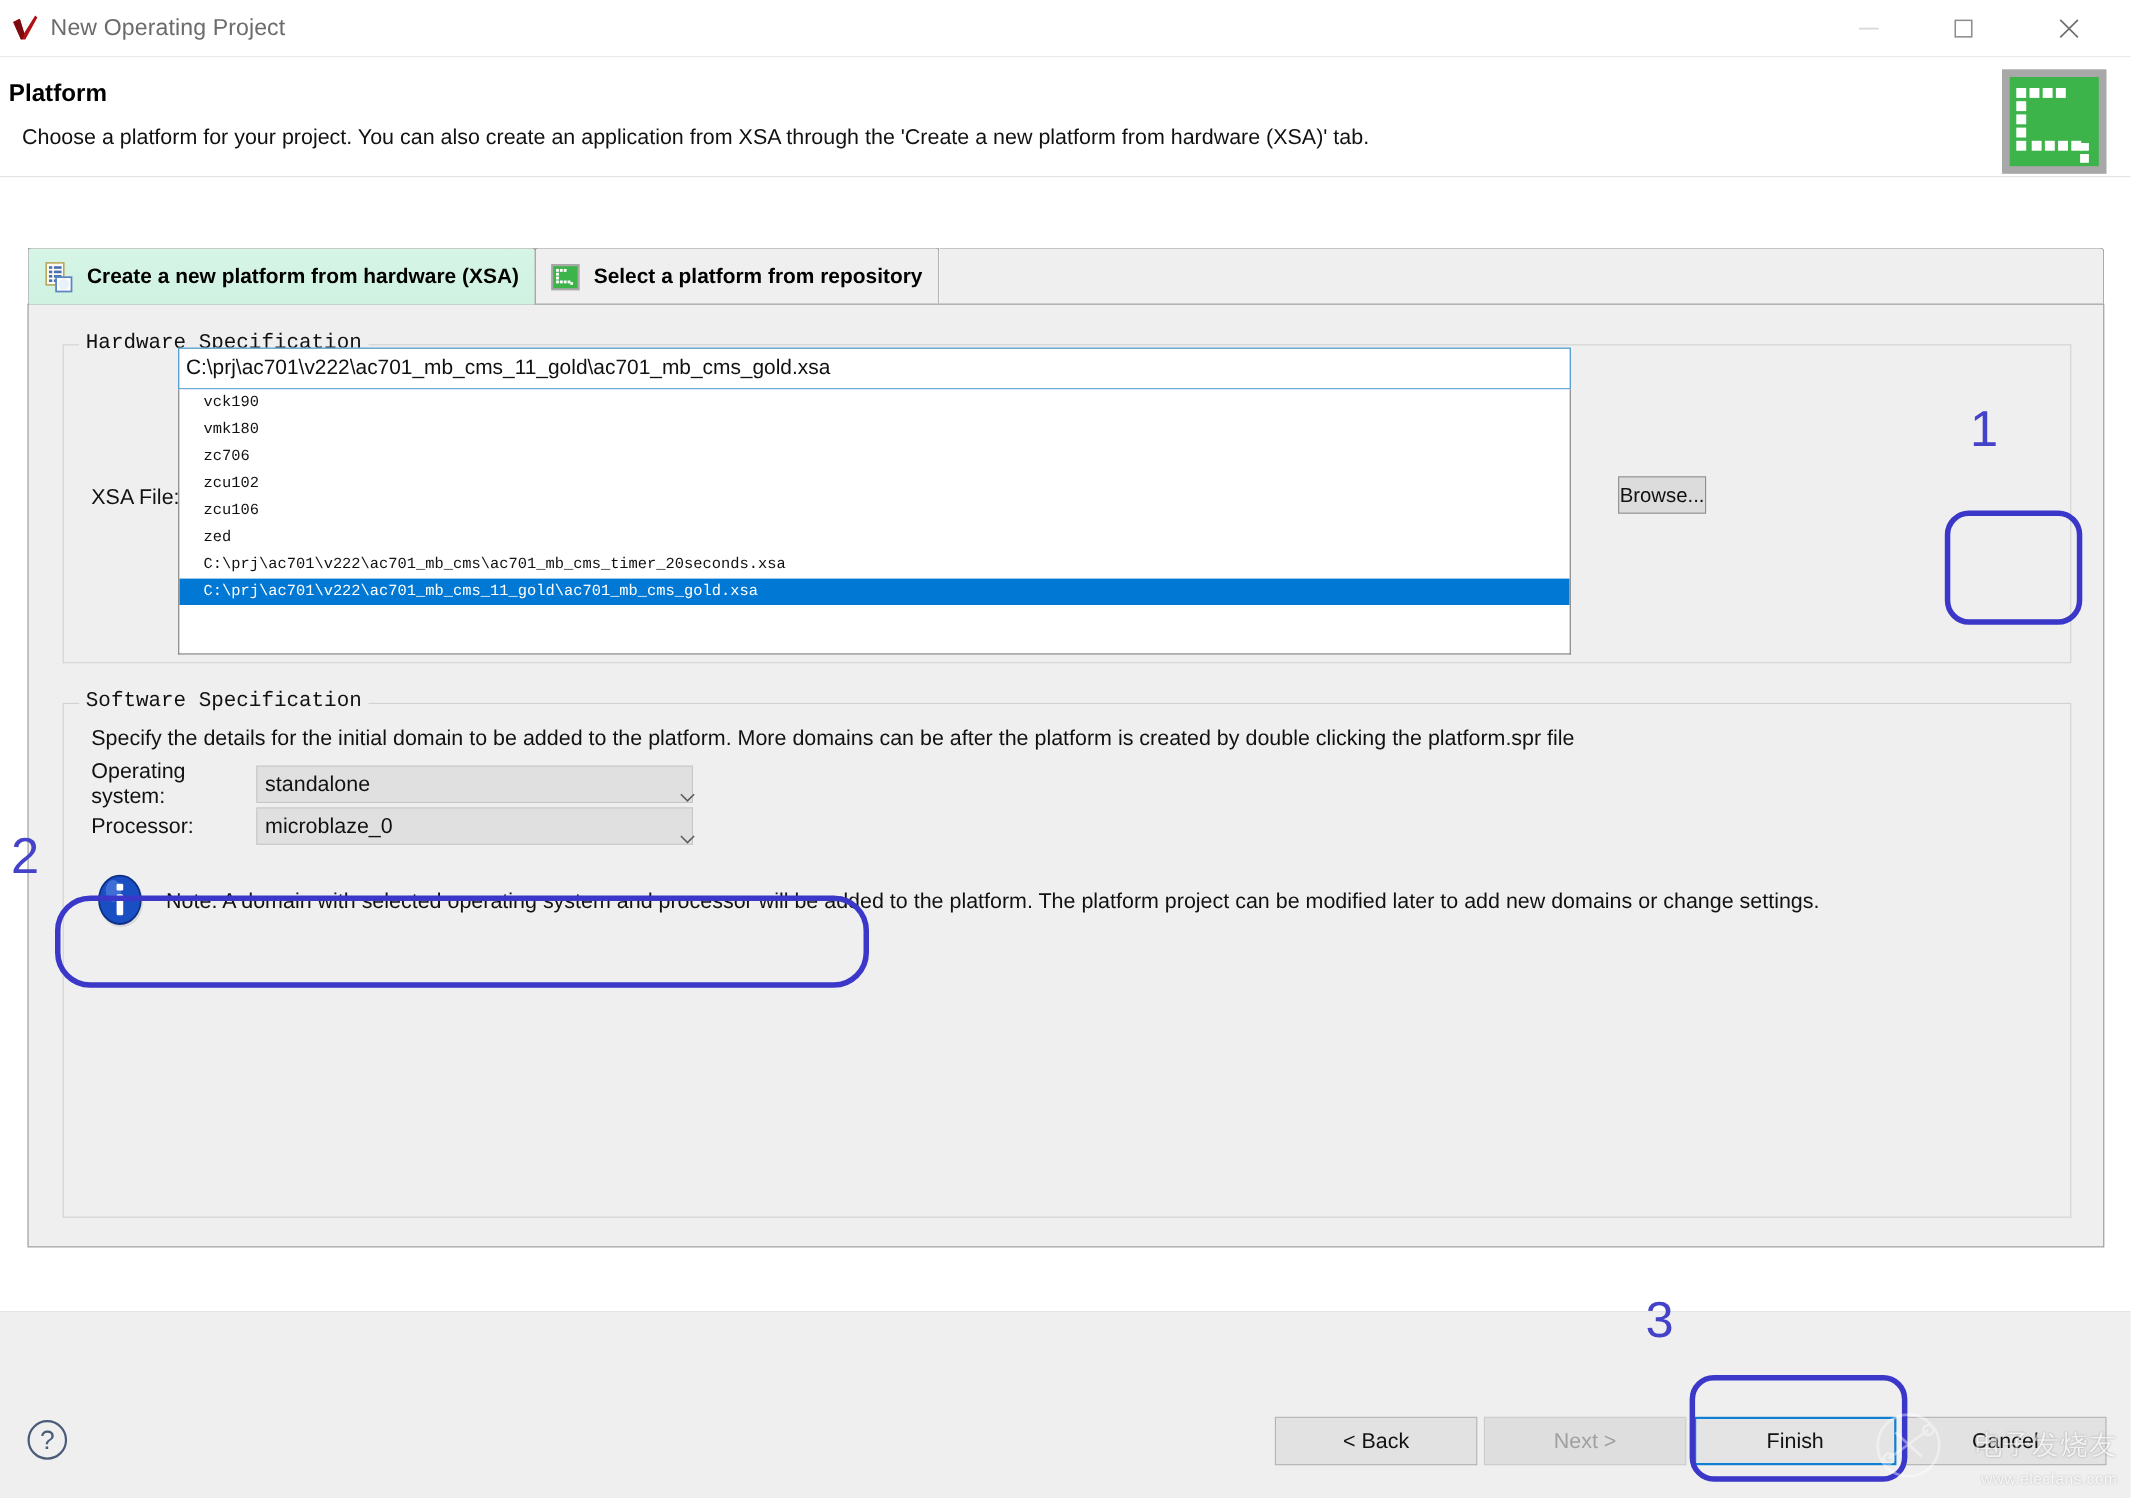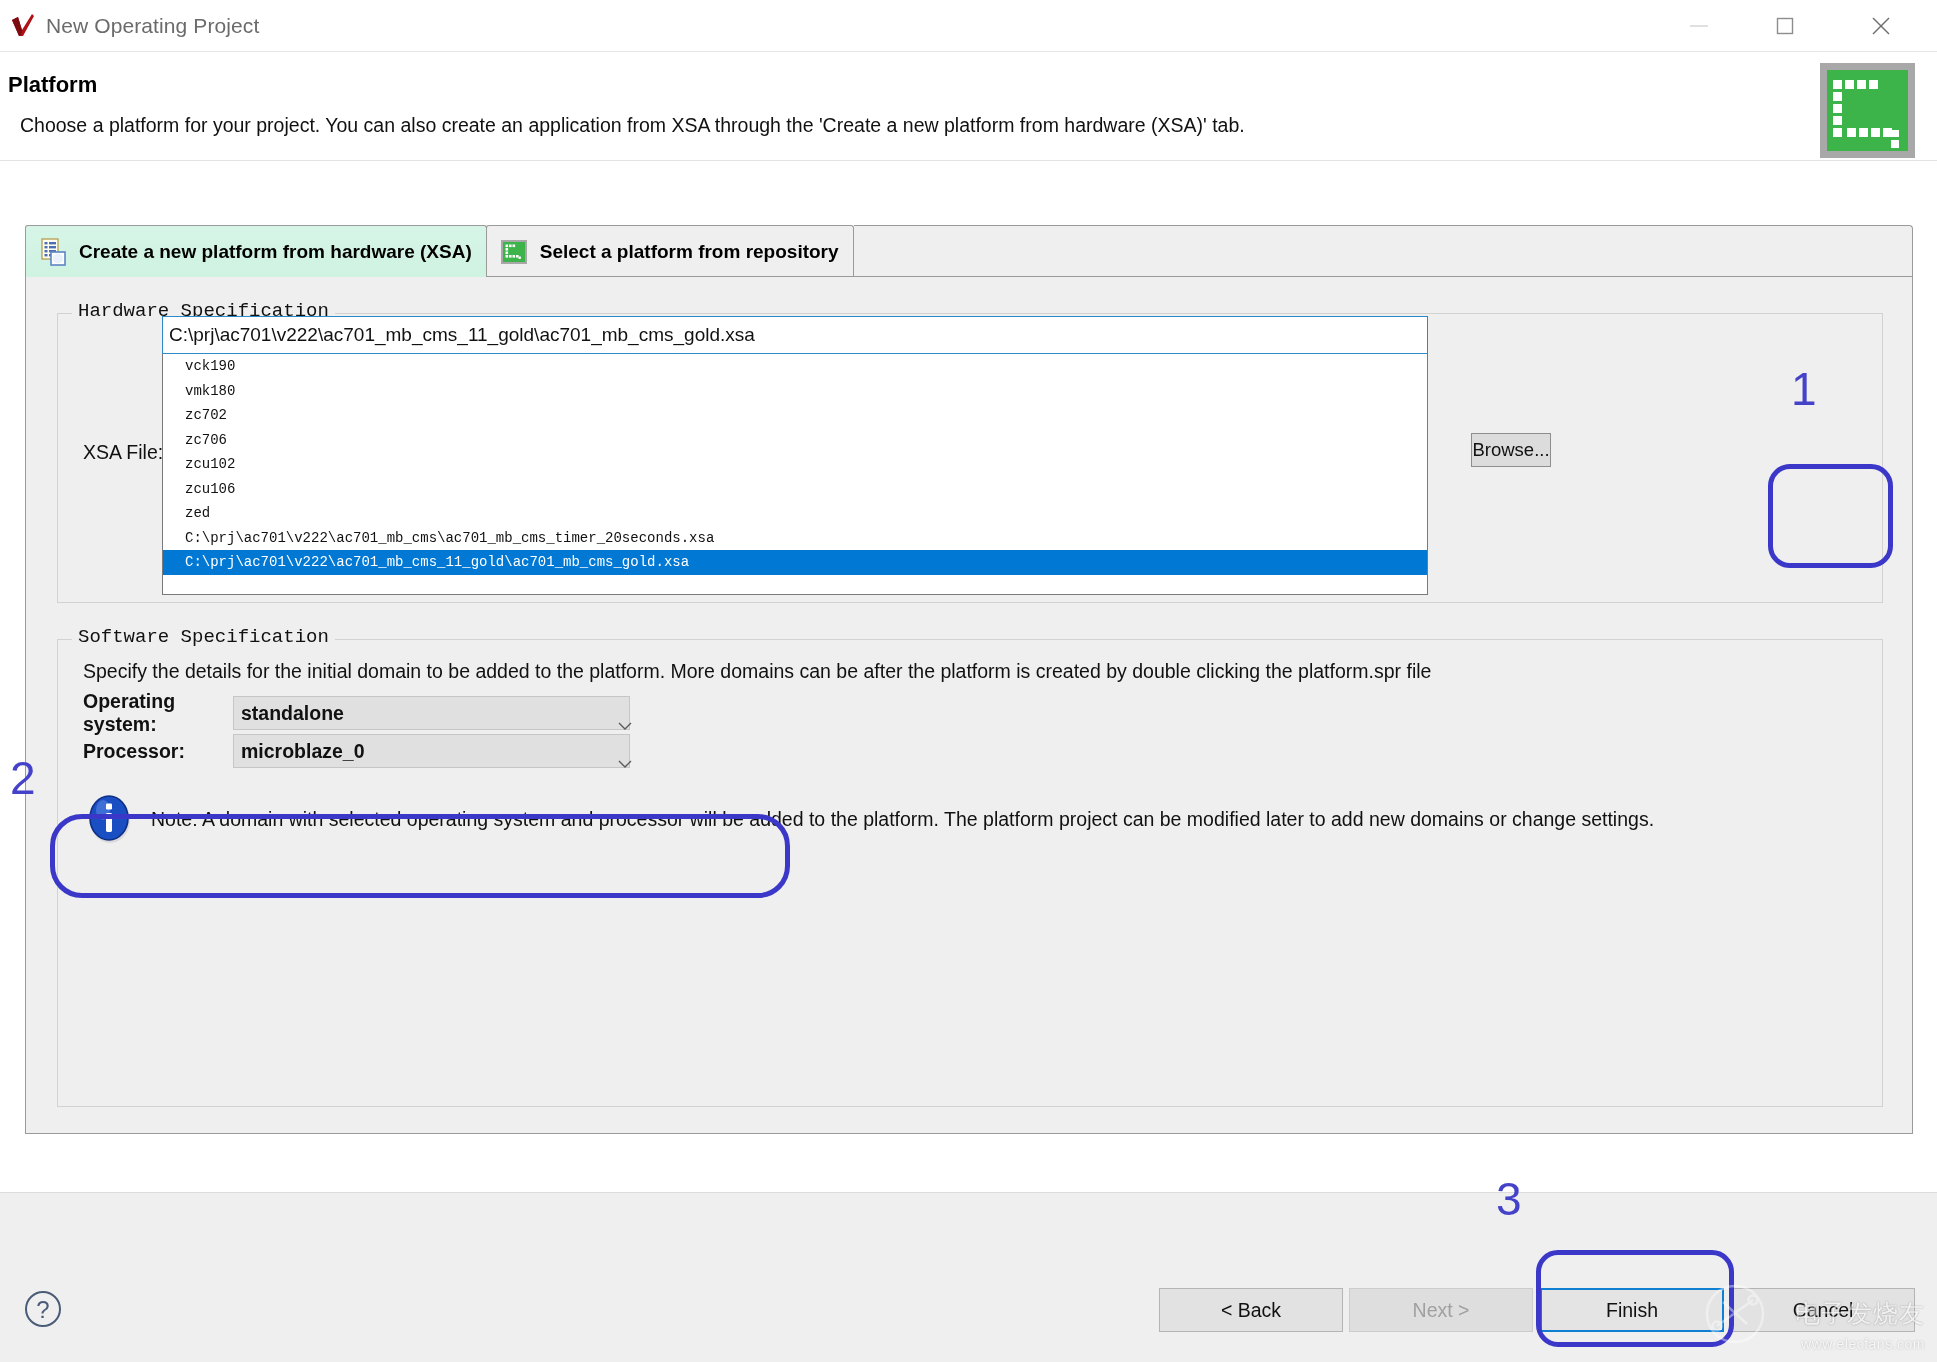--- a/index.html
+++ b/index.html
@@ -172,21 +172,21 @@
     border: 1px solid #8e8e8e;
     font-size: 18.5px; color: #111;
     display: flex; align-items: center; justify-content: center;
   }
 
   
   .sw-desc {
     position: absolute; left: 25px; top: 20px;
     font-size: 19.5px; color: #111; white-space: nowrap;
   }
-  .field-row { position: absolute; left: 25px; height: 34px; display: flex; align-items: center; font-weight: bold; }
+  .field-row { position: absolute; left: 25px; height: 34px; display: flex; align-items: center; }
   #row-os   { top: 56px; }
   #row-proc { top: 94px; }
   .field-label { width: 150px; font-size: 19.5px; color: #111; }
   .combo {
     width: 397px; height: 34px;
     background: #e0e0e0;
     border: 1px solid #c6c6c6;
     display: flex; align-items: center;
     padding-left: 7px;
     font-size: 19.5px; color: #111;
@@ -391,21 +391,20 @@
 
       <div class="xsa-label">XSA File:</div>
 
       <div class="xsa-input">
         <span>C:\prj\ac701\v222\ac701_mb_cms_11_gold\ac701_mb_cms_gold.xsa</span>
       </div>
 
       <div class="xsa-list">
         <div class="xsa-item">vck190</div>
         <div class="xsa-item">vmk180</div>
-        <div class="xsa-item">zc702</div>
         <div class="xsa-item">zc706</div>
         <div class="xsa-item">zcu102</div>
         <div class="xsa-item">zcu106</div>
         <div class="xsa-item">zed</div>
         <div class="xsa-item">C:\prj\ac701\v222\ac701_mb_cms\ac701_mb_cms_timer_20seconds.xsa</div>
         <div class="xsa-item sel">C:\prj\ac701\v222\ac701_mb_cms_11_gold\ac701_mb_cms_gold.xsa</div>
       </div>
 
       <div class="browse-btn">Browse...</div>
     </div>

